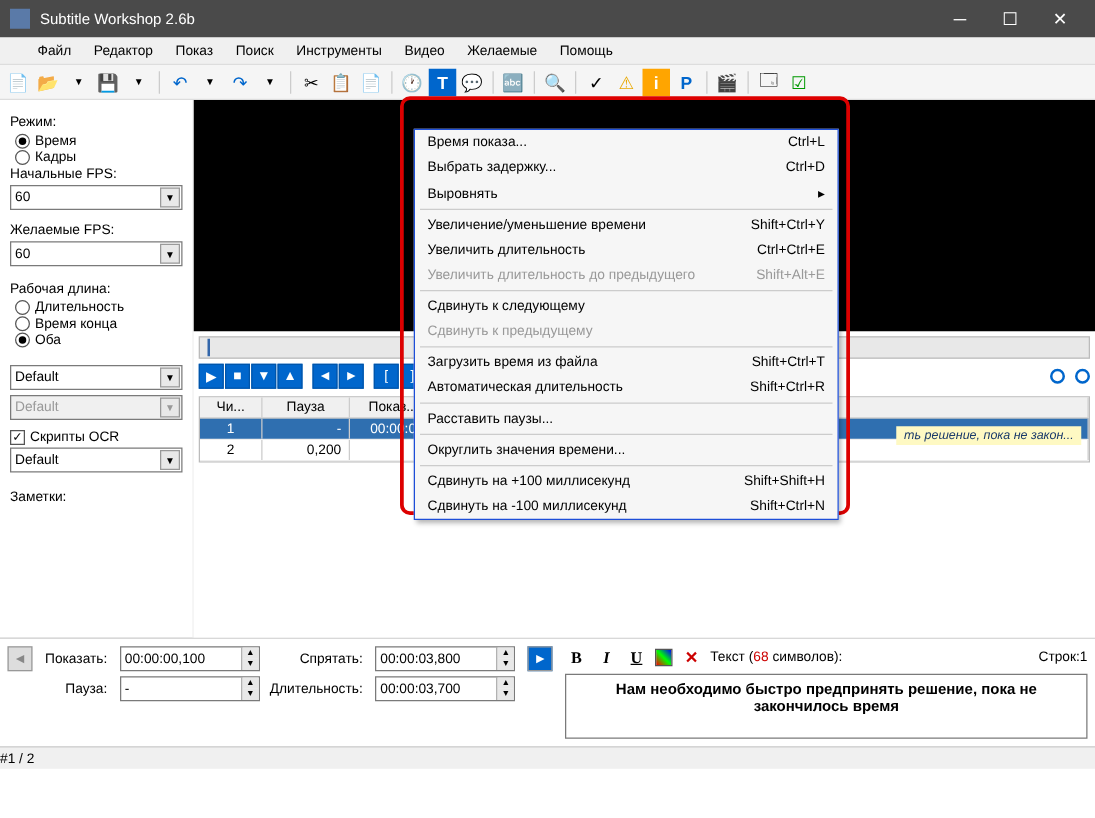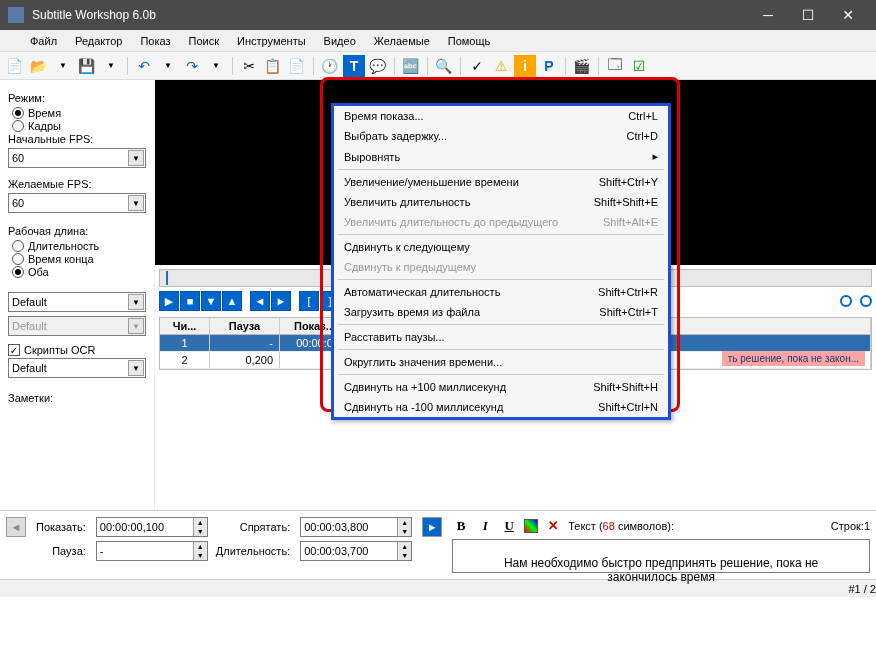--- a/index.html
+++ b/index.html
@@ -28,48 +28,48 @@
 .preview { background:#000; height:185px; margin-bottom:4px;}
 .timeline { height:18px; background:#e8e8e8; border:1px solid #bbb; margin:0 4px 4px 4px; position:relative;}
 .timeline .mark{position:absolute;top:1px;left:6px;width:2px;height:14px;background:#36a;}
 .controls { display:flex; gap:1px; margin:0 4px 6px 4px; align-items:center;}
 .ctrlbtn{width:20px;height:20px;background:#0066cc;color:#fff;display:flex;align-items:center;justify-content:center;font-size:11px;border:1px solid #0055aa;}
 .time-display{margin-left:auto;display:flex;align-items:center;gap:4px;font-size:11px;}
 .time-display .pill{width:12px;height:12px;border:2px solid #0066cc;border-radius:50%;}
 .table{margin:0 4px;border:1px solid #bbb;}
 .th-row{display:flex;background:#f0f0f0;border-bottom:1px solid #bbb;}
 .th,.td{padding:2px 6px;border-right:1px solid #ccc;text-align:center;}
-.th{font-weight:bold;}
+.th{font-weight:normal;}
 .tr{display:flex;border-bottom:1px solid #eee;}
 .tr.sel{background:#2f6fb0;color:#fff;}
 .footer{border-top:1px solid #ccc;padding:6px;display:flex;gap:10px;align-items:flex-start;}
 .time-inputs{display:grid;grid-template-columns:auto auto auto auto;gap:4px 8px;align-items:center;}
 .time-inputs label{text-align:right;padding-right:2px;}
 .tinput{border:1px solid #7a7a7a;height:20px;width:112px;padding:0 3px;display:flex;align-items:center;position:relative;}
 .tinput .spn{position:absolute;right:0;top:0;width:14px;height:18px;border-left:1px solid #999;display:flex;flex-direction:column;}
 .tinput .spn div{flex:1;background:#e8e8e8;font-size:7px;display:flex;align-items:center;justify-content:center;}
 .sqbtn{width:20px;height:20px;background:#ddd;border:1px solid #999;display:flex;align-items:center;justify-content:center;}
 .text-edit{flex:1;}
 .text-toolbar{display:flex;align-items:center;gap:6px;margin-bottom:4px;font-size:11px;}
 .fbtn{width:18px;height:18px;display:flex;align-items:center;justify-content:center;font-weight:bold;font-family:"Times New Roman",serif;font-size:13px;}
-.text-area{border:1px solid #7a7a7a;height:31px;padding:16px;text-align:center;font-size:12px;font-weight:normal;}
-.status{height:18px;border-top:1px solid #ccc;background:#f0f0f0;display:flex;align-items:center;justify-content:flex-end;font-size:11px;}
-.dropdown{position:absolute;left:331px;top:103px;width:340px;background:#f6f6f6;border:3px solid #1d4ed8;box-shadow:2px 2px 4px rgba(0,0,0,.3);z-index:100;}
+.text-area{border:1px solid #7a7a7a;height:52px;padding:4px;text-align:center;font-size:12px;font-weight:bold;}
+.status{height:18px;border-top:1px solid #ccc;background:#f0f0f0;display:flex;align-items:center;justify-content:flex-start;font-size:11px;}
+.dropdown{position:absolute;left:331px;top:103px;width:340px;background:#f6f6f6;border:1px solid #1d4ed8;box-shadow:2px 2px 4px rgba(0,0,0,.3);z-index:100;}
 .dd-item{display:flex;padding:4px 10px;justify-content:space-between;align-items:center;}
 .dd-item.disabled{color:#999;}
 .dd-sep{height:1px;background:#ccc;margin:2px 4px;}
 .highlight-box{position:absolute;left:320px;top:77px;width:360px;height:335px;border:3px solid #d00;border-radius:8px;z-index:50;pointer-events:none;}
-.row2text{position:absolute;right:6px;top:16px;background:#fca5a5;color:#1a3a6a;padding:2px 6px;font-size:10px;white-space:nowrap;}
+.row2text{position:absolute;right:6px;top:6px;background:#fef9c3;color:#1a3a6a;padding:2px 6px;font-size:10px;white-space:nowrap;font-style:italic;}
 </style>
 </head>
 <body>
 
 <div class="titlebar">
   <div class="icon"></div>
-  <div class="title">Subtitle Workshop 6.0b</div>
+  <div class="title">Subtitle Workshop 2.6b</div>
   <div class="winbtn">─</div>
   <div class="winbtn">☐</div>
   <div class="winbtn">✕</div>
 </div>
 
 <div class="menubar">
   <span>Файл</span>
   <span>Редактор</span>
   <span>Показ</span>
   <span>Поиск</span>
@@ -289,44 +289,44 @@
       <span>Выровнять</span>
       <span>▸</span>
     </div>
     <div class="dd-sep"></div>
     <div class="dd-item">
       <span>Увеличение/уменьшение времени</span>
       <span>Shift+Ctrl+Y</span>
     </div>
     <div class="dd-item">
       <span>Увеличить длительность</span>
-      <span>Shift+Shift+E</span>
+      <span>Ctrl+Ctrl+E</span>
     </div>
     <div class="dd-item disabled">
       <span>Увеличить длительность до предыдущего</span>
       <span>Shift+Alt+E</span>
     </div>
     <div class="dd-sep"></div>
     <div class="dd-item">
       <span>Сдвинуть к следующему</span>
       <span></span>
     </div>
     <div class="dd-item disabled">
       <span>Сдвинуть к предыдущему</span>
       <span></span>
     </div>
     <div class="dd-sep"></div>
     <div class="dd-item">
+      <span>Загрузить время из файла</span>
+      <span>Shift+Ctrl+T</span>
+    </div>
+    <div class="dd-item">
       <span>Автоматическая длительность</span>
       <span>Shift+Ctrl+R</span>
     </div>
-    <div class="dd-item">
-      <span>Загрузить время из файла</span>
-      <span>Shift+Ctrl+T</span>
-    </div>
     <div class="dd-sep"></div>
     <div class="dd-item">
       <span>Расставить паузы...</span>
       <span></span>
     </div>
     <div class="dd-sep"></div>
     <div class="dd-item">
       <span>Округлить значения времени...</span>
       <span></span>
     </div>

